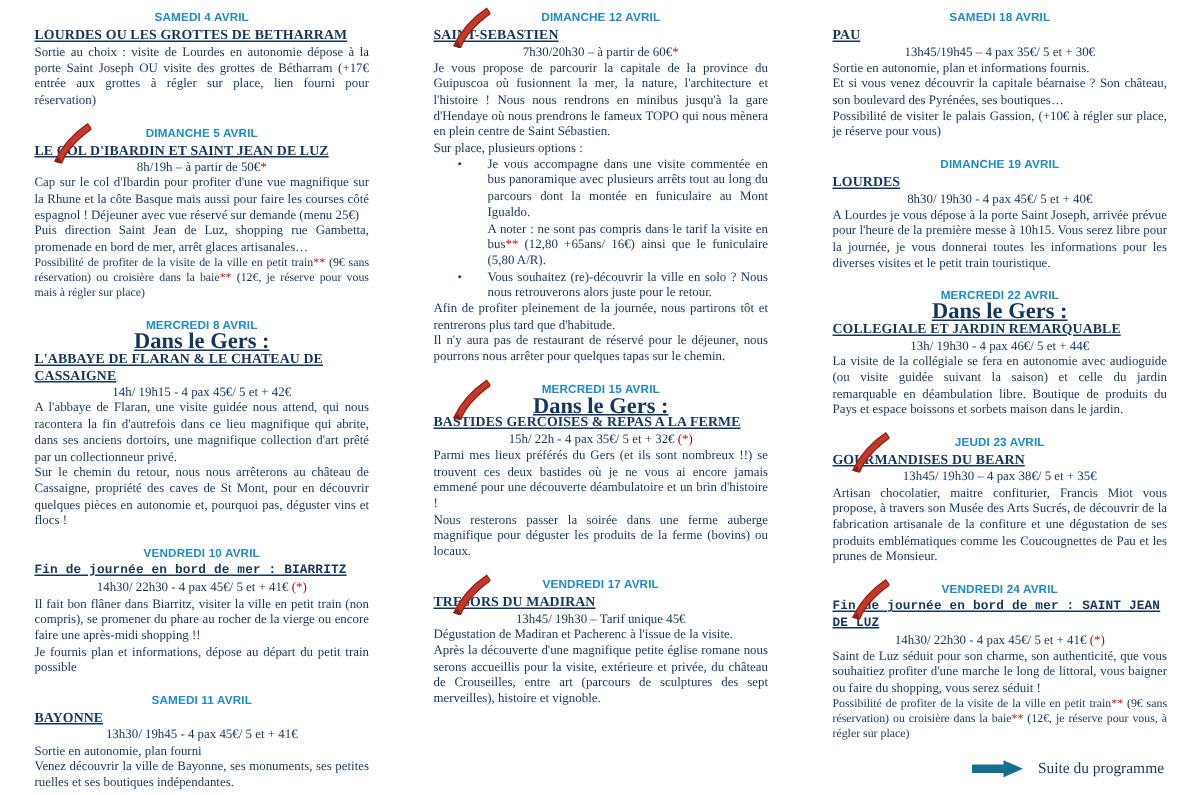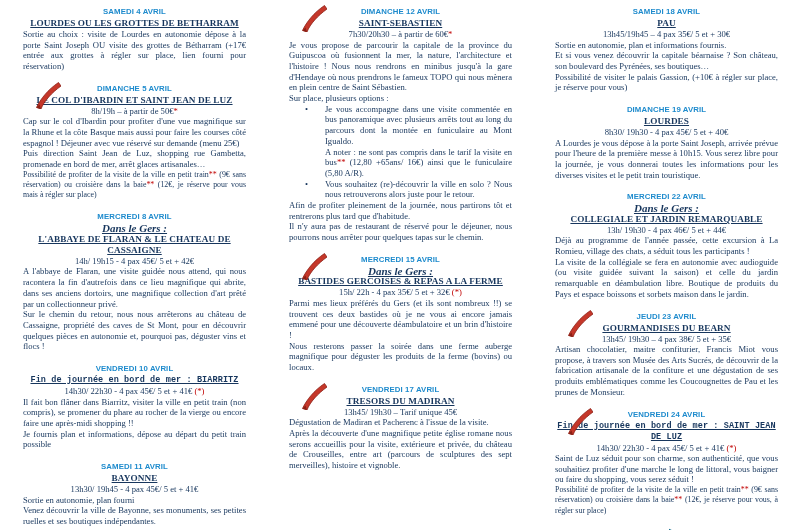--- a/index.html
+++ b/index.html
@@ -10,24 +10,24 @@
   .page{display:flex;width:800px;height:530px;}
   .col{width:266px;box-sizing:border-box;padding:7px 20px 0 23px;}
   .section{position:relative;margin-bottom:12px;}
   .date{
     font-family:"Liberation Sans", sans-serif;font-weight:bold;
     font-size:7.8px;line-height:10px;color:#1e8bcd;text-align:center;
     margin-bottom:1px;letter-spacing:.1px;
   }
   .pre-title{
     text-align:center;font-weight:bold;text-decoration:underline;
-    font-size:11px;line-height:10.5px;font-style:italic;
+    font-size:15px;line-height:10.5px;
   }
   .title{
-    text-align:center;font-weight:bold;text-decoration:underline;
+    text-align:left;font-weight:bold;text-decoration:underline;
     font-size:9.2px;line-height:11px;letter-spacing:.1px;
   }
   .title-small{font-size:8.5px;font-family:Liberation Mono, monospace;}
   .price{text-align:center;font-size:8.6px;line-height:10.5px;}
   .p{font-size:8.6px;line-height:10.7px;text-align:justify;}
   .p-small{font-size:7.9px;line-height:10.2px;text-align:justify;}
   .bullet,.bullet-cont{
     position:relative;padding-left:36px;font-size:8.6px;
     line-height:10.7px;text-align:justify;
   }
@@ -145,21 +145,20 @@
           <div class="date">DIMANCHE 19 AVRIL</div>
           <div class="title">LOURDES</div>
           <div class="price"><span>8h30/ 19h30 - 4 pax 45€/ 5 et + 40€</span></div>
           <div class="p"><span>A Lourdes je vous dépose à la porte Saint Joseph, arrivée prévue pour l'heure de la première messe à 10h15. Vous serez libre pour la journée, je vous donnerai toutes les informations pour les diverses visites et le petit train touristique.</span></div>
         </div>
         <div class="section">
           <div class="date">MERCREDI 22 AVRIL</div>
           <div class="pre-title">Dans le Gers :</div>
           <div class="title">COLLEGIALE ET JARDIN REMARQUABLE</div>
           <div class="price"><span>13h/ 19h30 - 4 pax 46€/ 5 et + 44€</span></div>
-          <div class="p"><span>Déjà au programme de l'année passée, cette excursion à La Romieu, village des chats, a séduit tous les participants !</span></div>
           <div class="p"><span>La visite de la collégiale se fera en autonomie avec audioguide (ou visite guidée suivant la saison) et celle du jardin remarquable en déambulation libre. Boutique de produits du Pays et espace boissons et sorbets maison dans le jardin.</span></div>
         </div>
         <div class="section">
           <span class="swoosh"><svg width="26" height="28" viewBox="0 0 26 28">
               <path d="M1.5 26.5 C5.5 18 13 8.5 23.5 1.5 L26 5 C17 11.5 9 20 6 28 Z" fill="#c5372a" stroke="#8b2015" stroke-width="0.8"></path>
               <path d="M1.5 26.5 L6 28 L4.5 23.5 Z" fill="#8b2015"></path>
             </svg></span>
           <div class="date">JEUDI 23 AVRIL</div>
           <div class="title">GOURMANDISES DU BEARN</div>
           <div class="price"><span>13h45/ 19h30 – 4 pax 38€/ 5 et + 35€</span></div>

